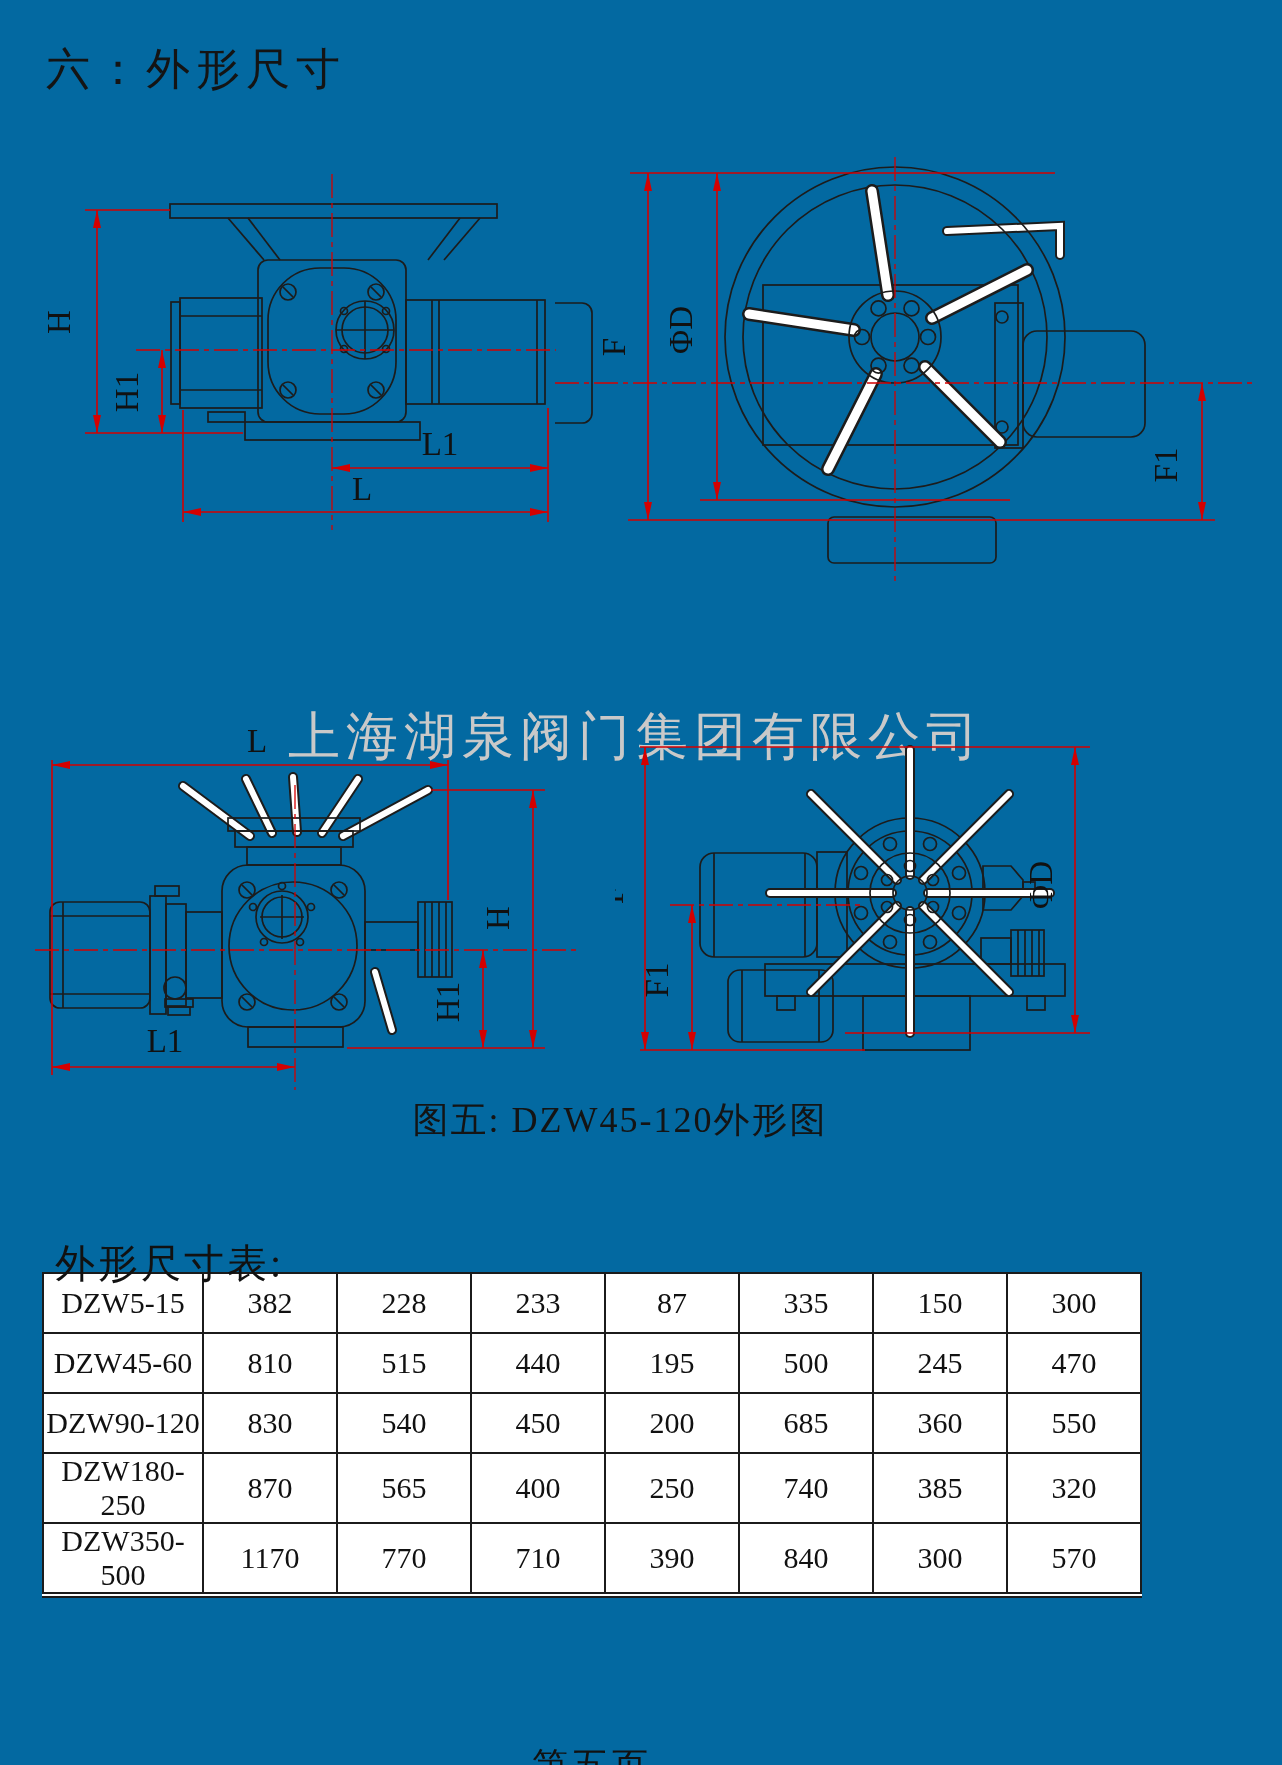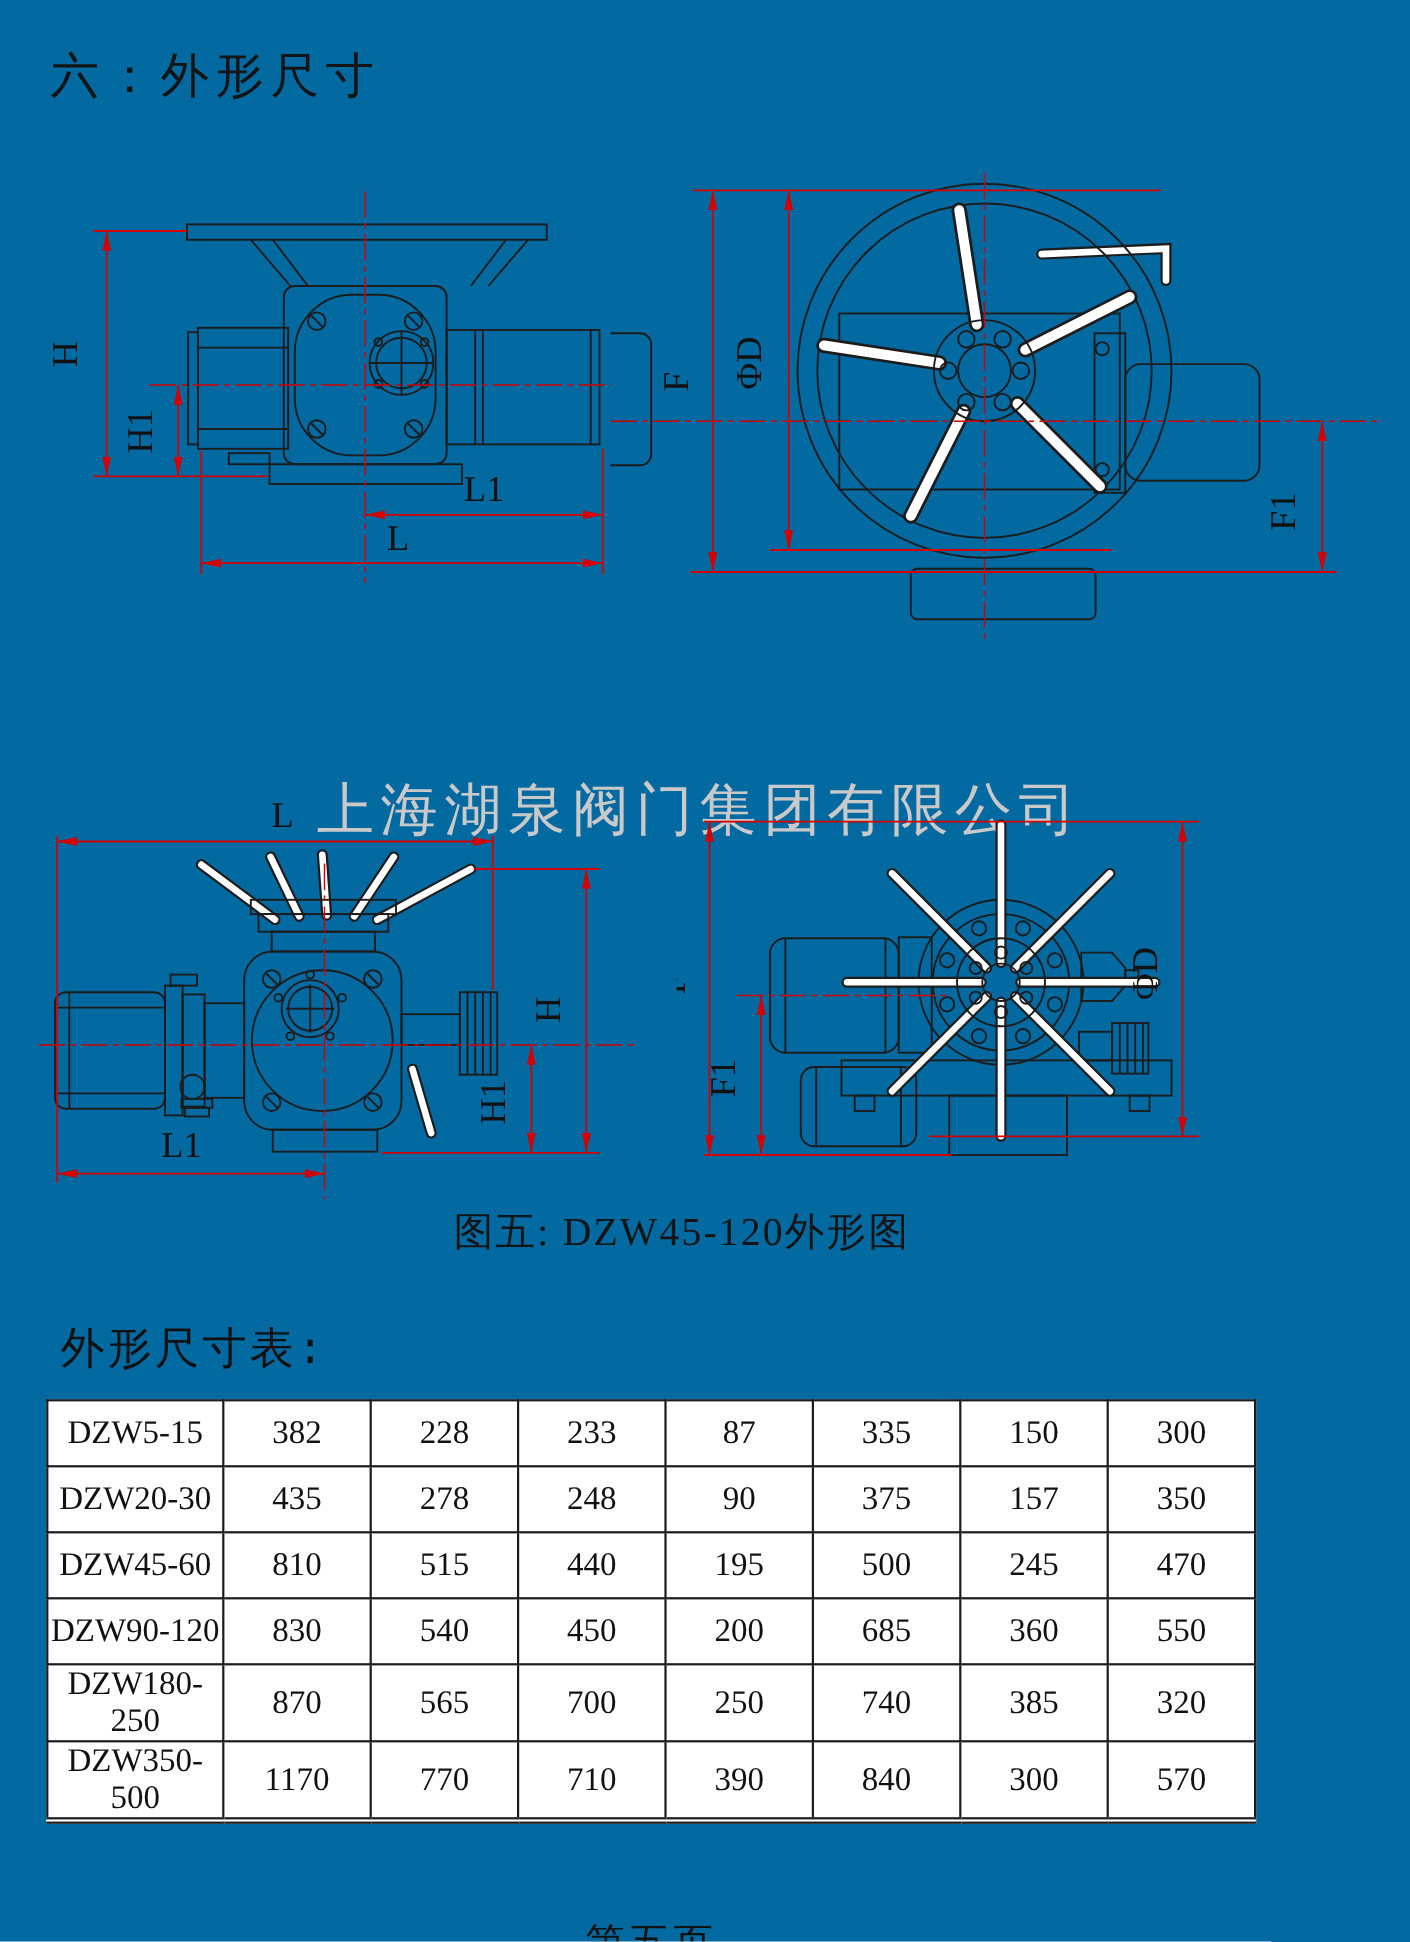--- a/index.html
+++ b/index.html
@@ -17,21 +17,21 @@
     position:absolute; text-align:center; font-size:36px; letter-spacing:2px;
     color:#141414; z-index:4;
   }
   .cap1 { left:420px; top:552px; width:480px; }
   .cap2 { left:340px; top:1096px; width:560px; }
   .watermark {
     position:absolute; left:288px; top:702px; width:720px; z-index:1;
     font-size:52px; letter-spacing:6px; color:#c9c9c9; white-space:nowrap;
   }
   .table-title {
-    position:absolute; left:55px; top:1198px; font-size:40px; letter-spacing:3px; z-index:4;font-family:Liberation Mono, monospace;
+    position:absolute; left:55px; top:1236px; font-size:40px; letter-spacing:3px; z-index:4;
   }
   table.dim-table {
     position:absolute; left:42px; top:1272px; z-index:2;
     border-collapse:collapse; table-layout:fixed; background:#fff;
   }
   table.dim-table td {
     border:2px solid #1b1b1b; text-align:center; vertical-align:middle;
     font-size:30px; height:58px; padding:0; overflow:hidden;
   }
   table.dim-table tr.hdr td { height:99px; font-size:31px; }
@@ -373,30 +373,20 @@
         <td>DZW5-15</td>
         <td>382</td>
         <td>228</td>
         <td>233</td>
         <td>87</td>
         <td>335</td>
         <td>150</td>
         <td>300</td>
       </tr>
       <tr>
-        <td>DZW20-30</td>
-        <td>435</td>
-        <td>278</td>
-        <td>248</td>
-        <td>90</td>
-        <td>375</td>
-        <td>157</td>
-        <td>350</td>
-      </tr>
-      <tr>
         <td>DZW45-60</td>
         <td>810</td>
         <td>515</td>
         <td>440</td>
         <td>195</td>
         <td>500</td>
         <td>245</td>
         <td>470</td>
       </tr>
       <tr>
@@ -406,21 +396,21 @@
         <td>450</td>
         <td>200</td>
         <td>685</td>
         <td>360</td>
         <td>550</td>
       </tr>
       <tr>
         <td>DZW180-250</td>
         <td>870</td>
         <td>565</td>
-        <td>700</td>
+        <td>400</td>
         <td>250</td>
         <td>740</td>
         <td>385</td>
         <td>320</td>
       </tr>
       <tr>
         <td>DZW350-500</td>
         <td>1170</td>
         <td>770</td>
         <td>710</td>

